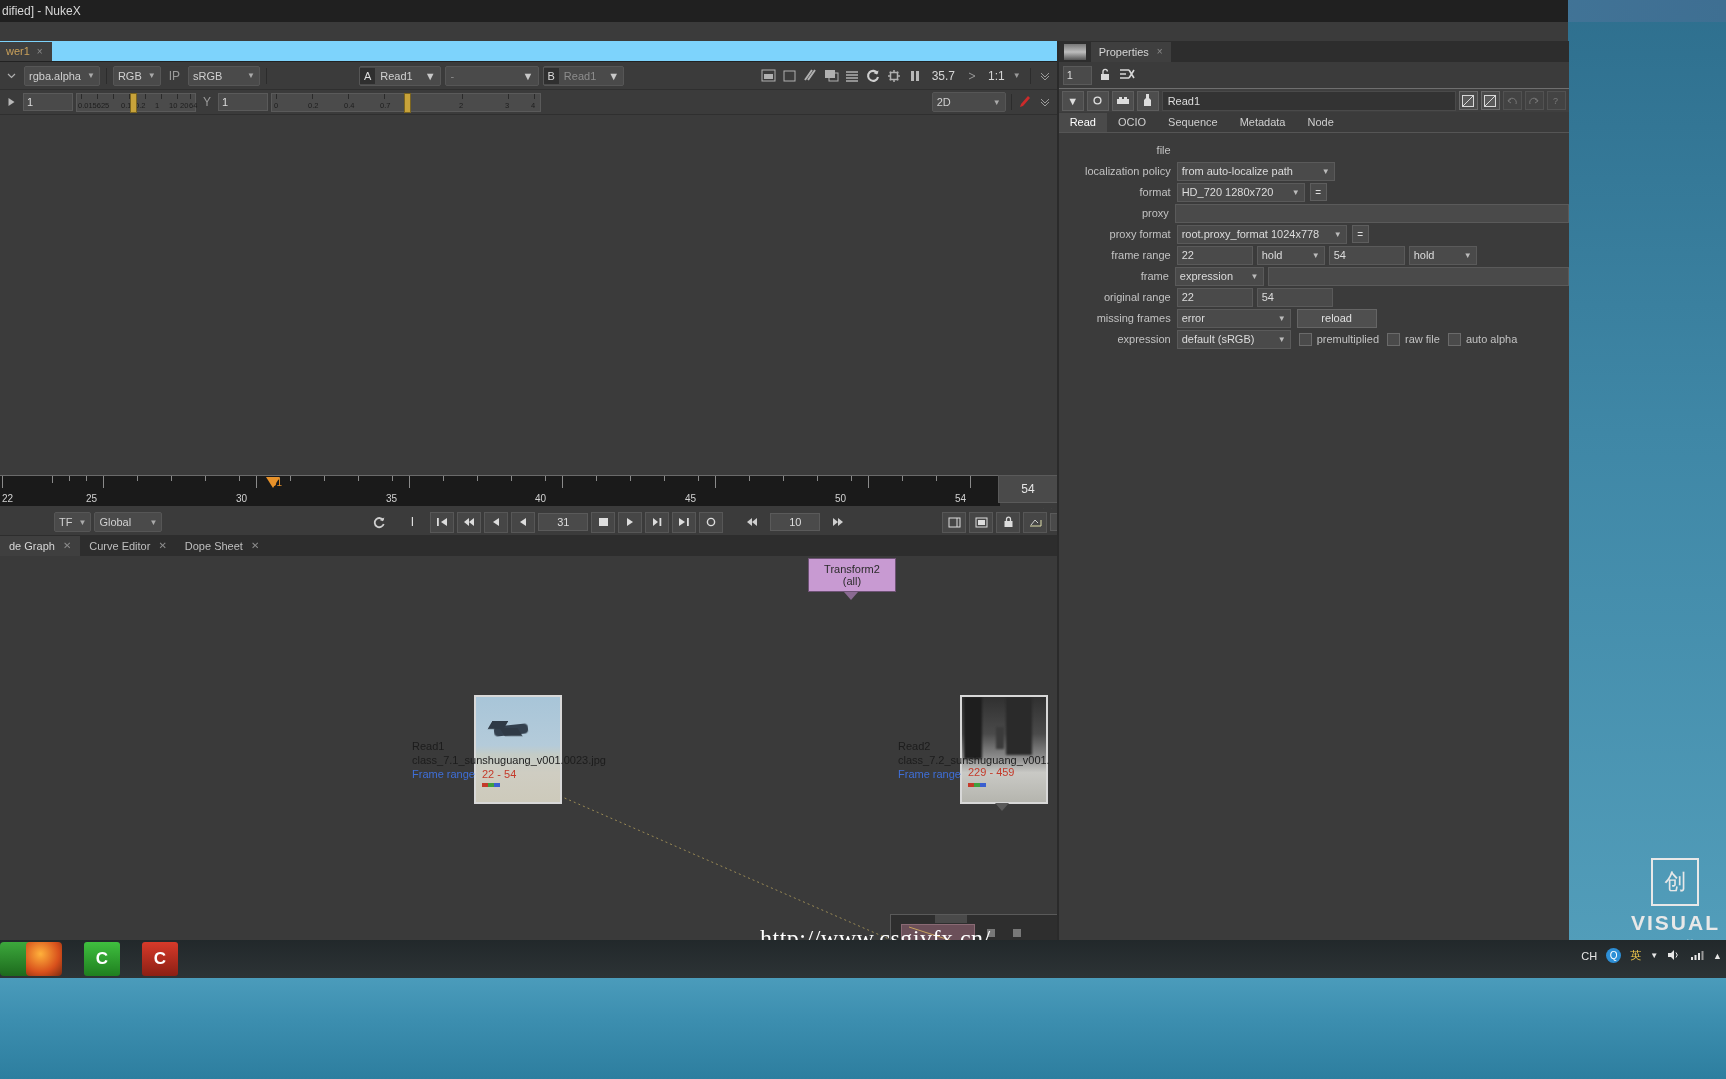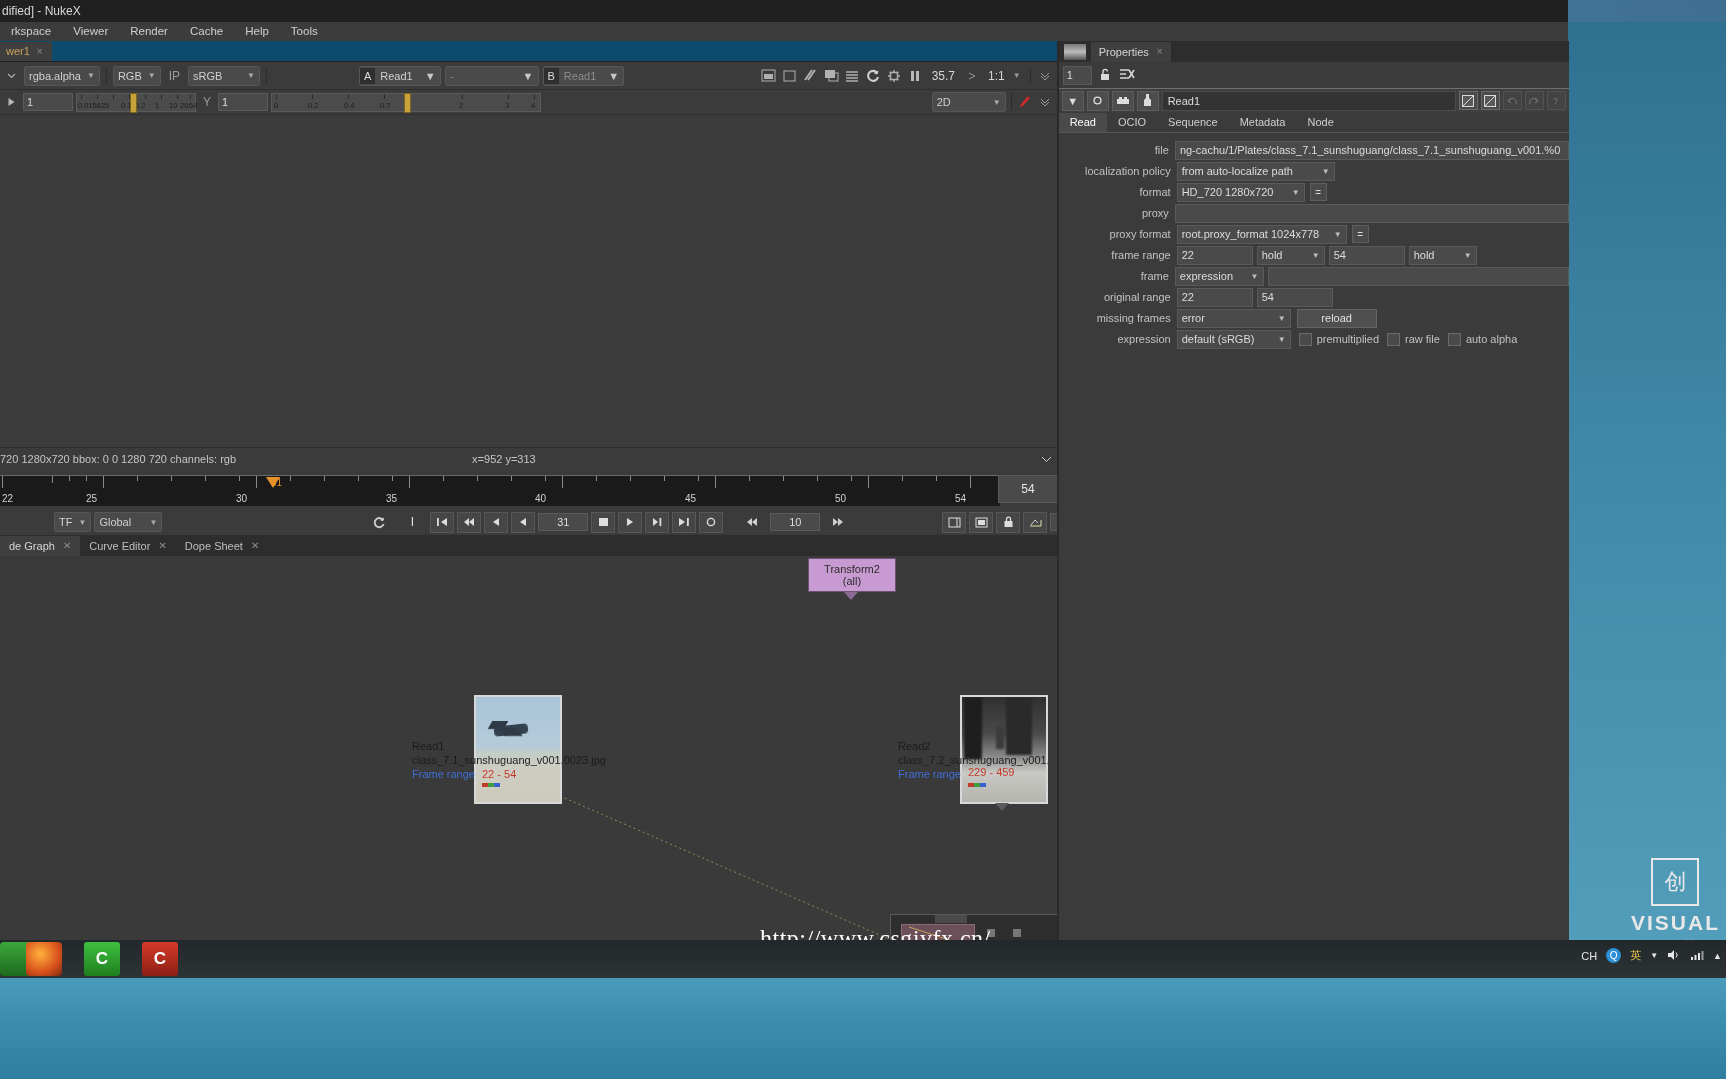--- a/index.html
+++ b/index.html
@@ -17,21 +17,21 @@
   .titlebar{height:22px;background:#202020;color:#d8d8d8;font-size:12px;display:flex;align-items:center;padding-left:2px;}
   .menubar{height:19px;background:#3c3c3c;display:flex;align-items:center;border-bottom:1px solid #2c2c2c;}
   .menubar .mi{padding:0 11px;font-size:11.5px;color:#cfcfcf;line-height:19px;}
 
   
   .split{position:absolute;left:0;top:41px;width:1568px;height:899px;display:flex;}
   .left{width:1058px;height:899px;background:#3b3b3b;position:relative;}
   .right{width:510px;height:899px;background:#3b3b3b;position:relative;border-left:2px solid #2a2a2a;}
 
   
-  .tabbar{height:20px;background:#0c4a6e;display:flex;align-items:flex-end;border-bottom:1px solid #222;}
+  .tabbar{height:20px;background:#7dd3fc;display:flex;align-items:flex-end;border-bottom:1px solid #222;}
   .tab{height:19px;line-height:19px;padding:0 9px 0 6px;font-size:11px;background:#3f3f3f;color:#c9a05a;display:flex;align-items:center;gap:7px;}
   .tab .x{color:#8d8d8d;font-size:10px;}
 
   
   .vtool{height:27px;background:#3b3b3b;display:flex;align-items:center;gap:4px;padding:0 3px;border-bottom:1px solid #2f2f2f;}
   .drop{height:18px;background:#4a4a4a;border:1px solid #565656;border-radius:2px;display:inline-flex;align-items:center;
         padding:0 4px;font-size:11px;color:#d0d0d0;gap:6px;}
   .drop .car{font-size:8px;color:#aaa;}
   .flat{height:18px;display:inline-flex;align-items:center;padding:0 4px;font-size:12px;color:#9a9a9a;}
   .ibtn{width:17px;height:17px;display:inline-flex;align-items:center;justify-content:center;color:#b9b9b9;}
@@ -148,28 +148,20 @@
   <div class="desktop">
     <div class="desk-icons"></div>
   </div>
 
   <div class="win">
 
     <div class="titlebar">
       <span>dified] - NukeX</span>
     </div>
 
-    <div class="menubar">
-      <span class="mi">rkspace</span>
-      <span class="mi">Viewer</span>
-      <span class="mi">Render</span>
-      <span class="mi">Cache</span>
-      <span class="mi">Help</span>
-      <span class="mi">Tools</span>
-    </div>
 
     <div class="split">
 
       <div class="left">
 
         <div class="tabbar">
           <div class="tab">
             <span>wer1</span>
             <span class="x">×</span>
           </div>
@@ -343,30 +335,20 @@
               </svg>
           </span>
           <span class="ibtn">
             <svg width="12" height="12" viewBox="0 0 12 12">
                 <path d="M2 3 L6 7 L10 3 M2 6 L6 10 L10 6" stroke="#9a9a9a" fill="none"></path>
               </svg>
           </span>
         </div>
 
 
-        <div class="vstatus">
-          <span style="margin-left:0">720 1280x720  bbox: 0 0 1280 720 channels: rgb</span>
-          <span style="margin-left:236px">x=952 y=313</span>
-          <div style="flex:1"></div>
-          <span class="ibtn" style="margin-right:3px">
-            <svg width="11" height="8" viewBox="0 0 11 8">
-                <path d="M1 2 L5.5 6.5 L10 2" stroke="#cfcfcf" fill="none"></path>
-              </svg>
-          </span>
-        </div>
 
         <div class="timeline">
           <div class="tl-track">
             <div class="tl-tick" style="left:2px;height:12px"></div>
             <div class="tl-tick" style="left:52px;height:7px"></div>
             <div class="tl-tick" style="left:69px;height:5px"></div>
             <div class="tl-tick" style="left:86px;height:5px"></div>
             <div class="tl-tick" style="left:103px;height:12px"></div>
             <div class="tl-tick" style="left:137px;height:5px"></div>
             <div class="tl-tick" style="left:171px;height:5px"></div>
@@ -690,21 +672,20 @@
             <span class="ktab">OCIO</span>
             <span class="ktab">Sequence</span>
             <span class="ktab">Metadata</span>
             <span class="ktab">Node</span>
           </div>
 
           <div style="padding-top:6px">
 
             <div class="krow">
               <span class="klabel">file</span>
-              <span class="kfield" style="width:390px;overflow:hidden;white-space:nowrap">ng-cachu/1/Plates/class_7.1_sunshuguang/class_7.1_sunshuguang_v001.%0</span>
             </div>
 
             <div class="krow">
               <span class="klabel">localization policy</span>
               <span class="kdrop" style="width:148px">
                 <span>from auto-localize path</span>
                 <span style="font-size:8px;color:#bbb">▼</span>
               </span>
             </div>
 

